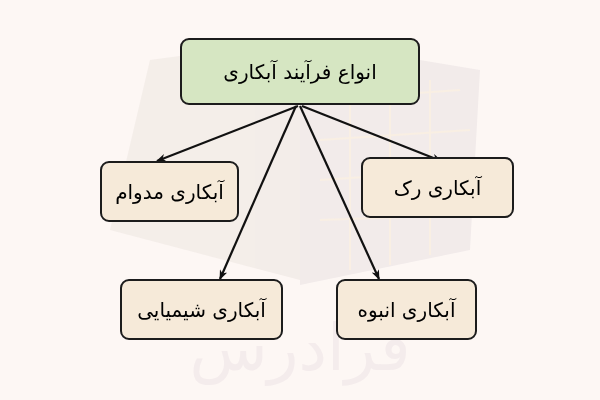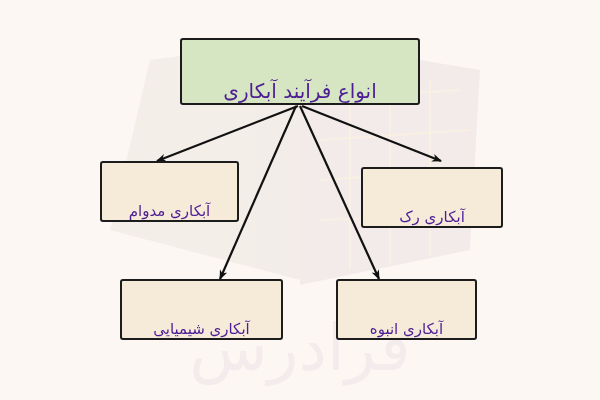--- a/index.html
+++ b/index.html
@@ -22,34 +22,34 @@
     }
     .arrows {
       position: absolute;
       left: 0; top: 0;
       width: 600px; height: 400px;
     }
     .node {
       position: absolute;
       box-sizing: border-box;
       border: 2px solid #1c1c1c;
-      border-radius: 3px;
+      border-radius: 9px;
       display: flex;
-      align-items: flex-end;
+      align-items: center;
       justify-content: center;
       direction: rtl;
-      color: #4c1d95;
+      color: #000000;
     }
     .node.root {
       background: #d6e6c2;
       font-size: 20px;
     }
     .node.child {
       background: #f6ead9;
-      font-size: 15px;
+      font-size: 20px;
     }
     .node span {
       white-space: nowrap;
     }
   </style>
 </head>
 <body>
 
 <svg class="watermark" viewBox="0 0 600 400">
   <g fill="#f3ece8" opacity="0.9">
@@ -76,21 +76,21 @@
 </svg>
 
 <div class="node root" style="left:180px; top:38px; width:240px; height:67px;">
   <span>انواع فرآیند آبکاری</span>
 </div>
 
 <div class="node child" style="left:100px; top:161px; width:139px; height:61px;">
   <span>آبکاری مدوام</span>
 </div>
 
-<div class="node child" style="left:361px; top:167px; width:142px; height:61px;">
+<div class="node child" style="left:361px; top:157px; width:153px; height:61px;">
   <span>آبکاری رک</span>
 </div>
 
 <div class="node child" style="left:120px; top:279px; width:163px; height:61px;">
   <span>آبکاری شیمیایی</span>
 </div>
 
 <div class="node child" style="left:336px; top:279px; width:141px; height:61px;">
   <span>آبکاری انبوه</span>
 </div>

